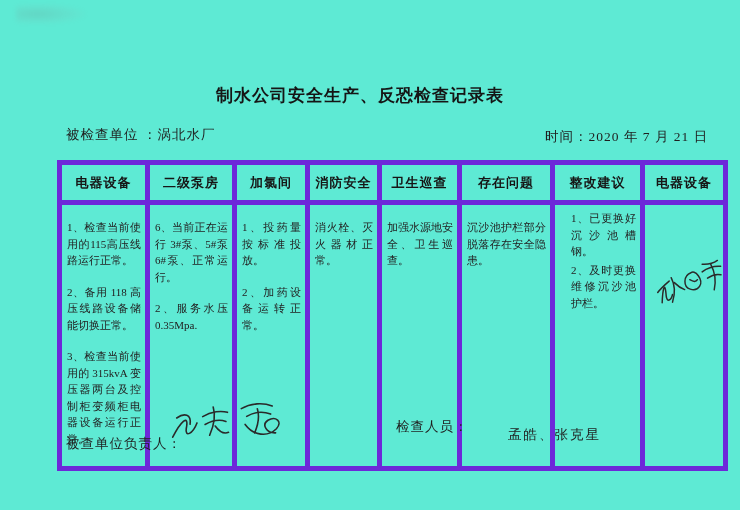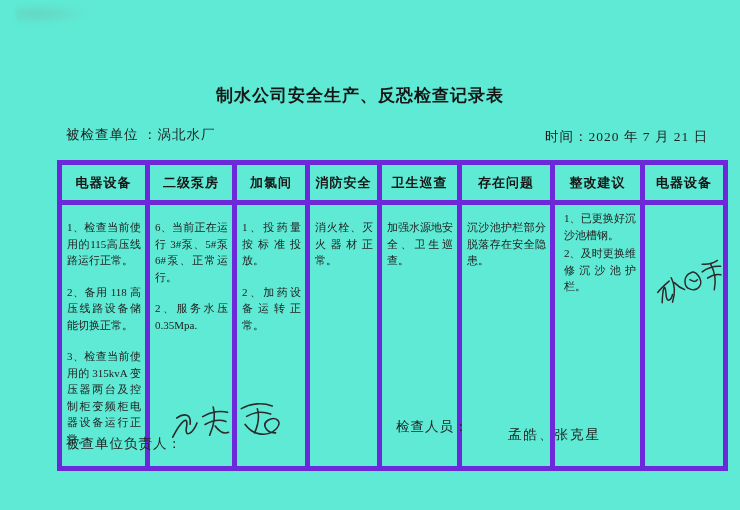--- a/index.html
+++ b/index.html
@@ -56,21 +56,21 @@
   }
   table.record td {
     height: 210px;
     padding: 5px 4px 4px 5px;
     font-size: 11px;
     line-height: 1.5;
     text-align: justify;
     color: #222;
   }
   td .para { margin: 9px 0 15px 0; }
-  td .para.tight { margin: 0 0 2px 4px; }
+  td .para.tight { margin: 0 0 2px 11px; }
   .sig-cell { position: relative; }
   .sig-leader {
     position: absolute;
     left: 6px; top: 52px;
     transform: rotate(-14deg);
   }
   .footer-row { position: absolute; top: 418px; left: 0; width: 100%; font-size: 13.5px; }
   .footer-responsible { position: absolute; left: 66px; top: 17px; letter-spacing: 1px; }
   .footer-inspectors-label { position: absolute; left: 396px; top: 0; letter-spacing: 1px; }
   .footer-inspectors { position: absolute; left: 508px; top: 8px; letter-spacing: 2px; }

